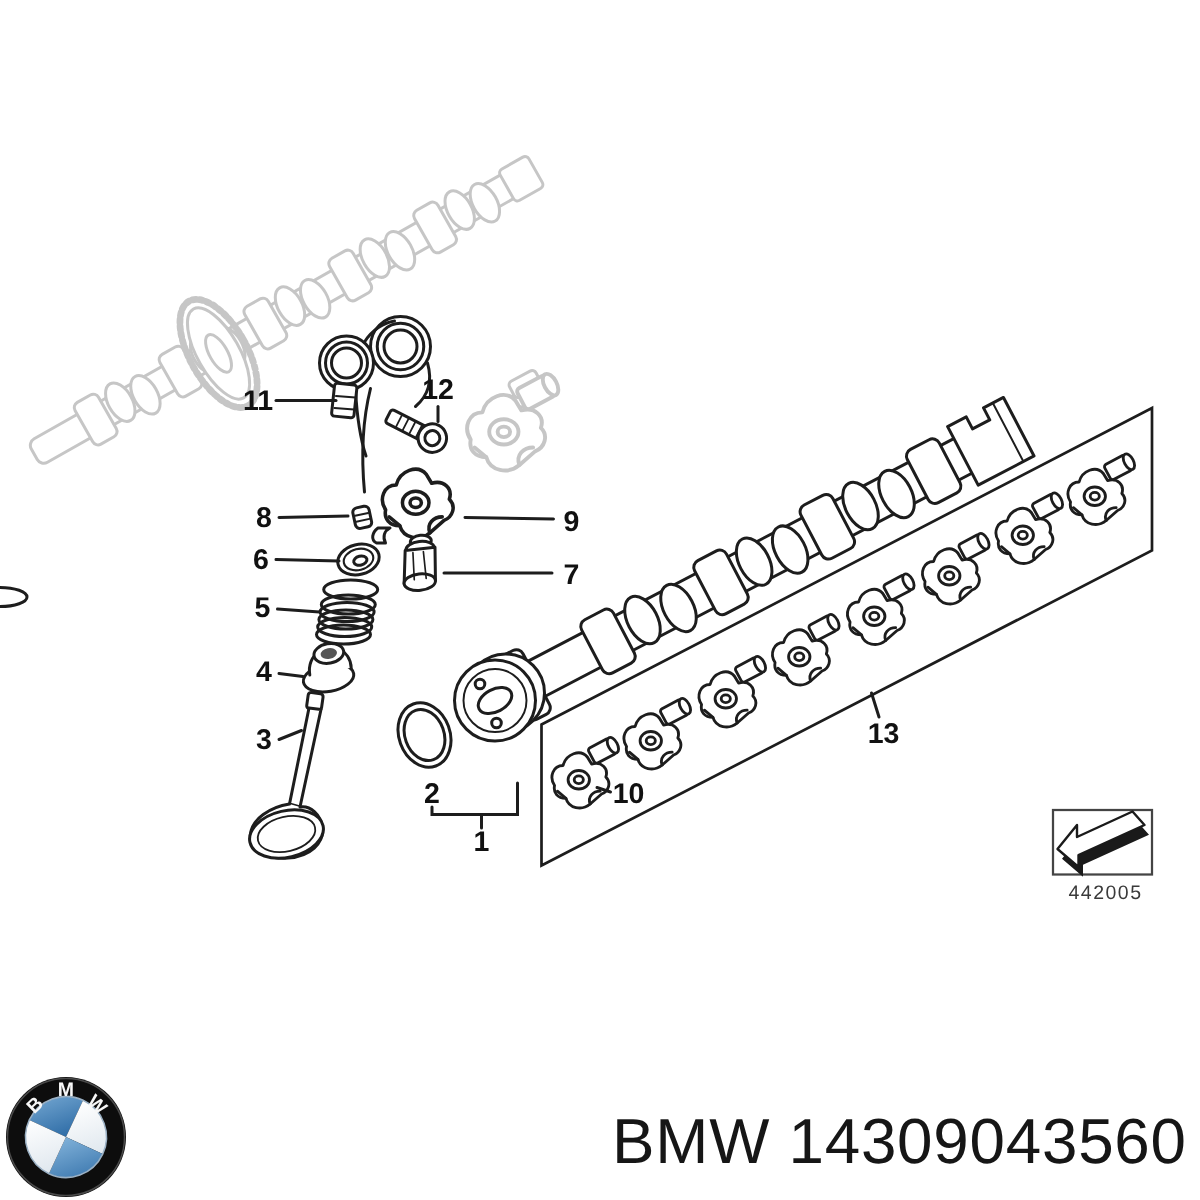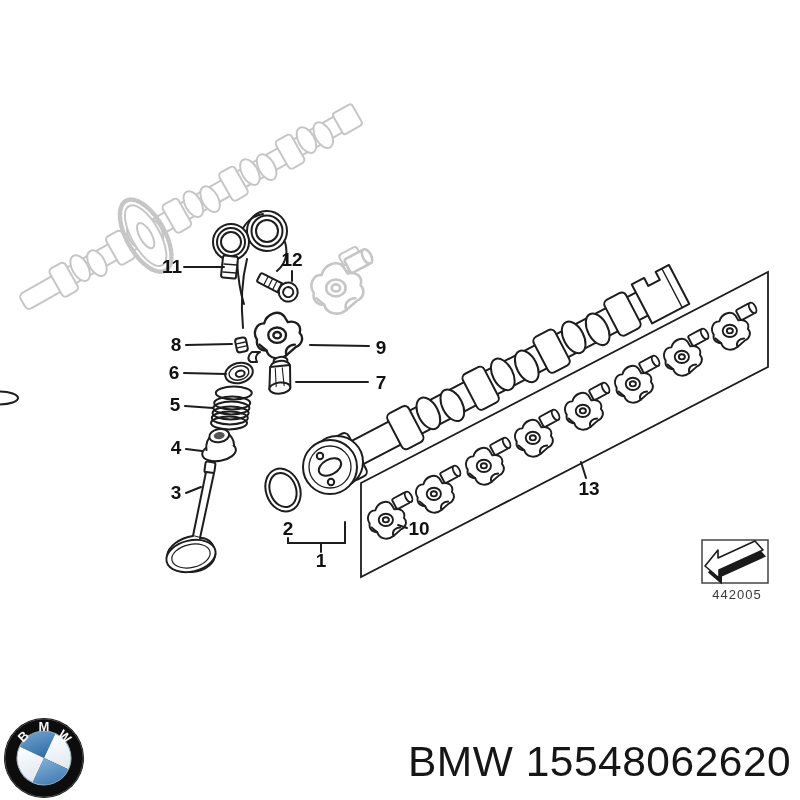--- a/index.html
+++ b/index.html
@@ -282,15 +282,15 @@
       <path d="M42,42 L42,15 A27,27 0 0 1 69,42 Z" fill="url(#bmwWhite)"></path>
       <path d="M42,42 L69,42 A27,27 0 0 1 42,69 Z" fill="url(#bmwBlue)"></path>
       <path d="M42,42 L42,69 A27,27 0 0 1 15,42 Z" fill="url(#bmwWhite)"></path>
       <circle cx="42" cy="42" r="27" fill="none" stroke="#9ab0c4" stroke-width="1"></circle>
     </g>
     <text class="bmw-letter" x="42" y="16.5" text-anchor="middle" transform="rotate(-44 42 42)">B</text>
     <text class="bmw-letter" x="42" y="14.5" text-anchor="middle">M</text>
     <text class="bmw-letter" x="42" y="16.5" text-anchor="middle" transform="rotate(44 42 42)">W</text>
   </svg>
 
-  <div id="part-number">BMW 15548062620</div>
+  <div id="part-number">BMW 14309043560</div>
 
 </div>
 
 </body></html>

